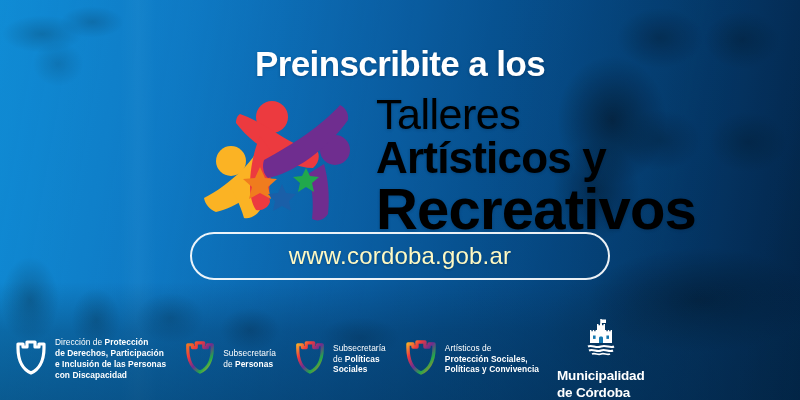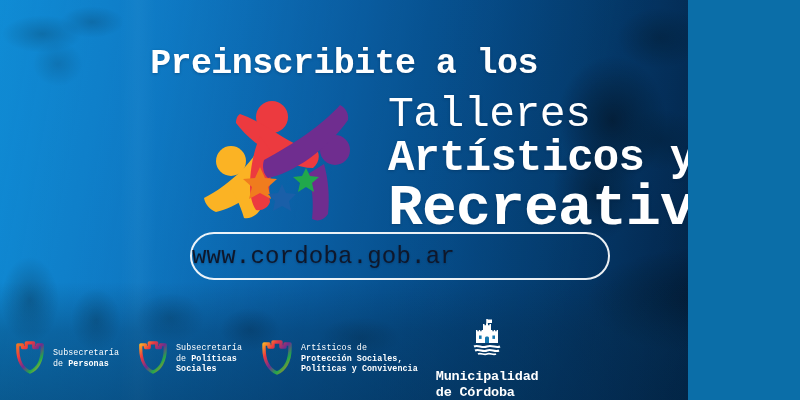--- a/index.html
+++ b/index.html
@@ -6,24 +6,23 @@
   html,body { width:800px; height:400px; overflow:hidden; }
   body {
     font-family:"Liberation Sans", sans-serif;
     background:#0b6ea8;
     position:relative;
   }
 
   
   .banner{
     position:absolute; inset:0;
-    width:688px; height:400px;
+    width:800px; height:400px;
     overflow:hidden;
     background:#1189cf;
-    font-family:Liberation Mono, monospace;
   }
 
   
   .photo{
     position:absolute; inset:0;
     background:
       
       radial-gradient(ellipse 60px 42px at 660px 38px, rgba(3,36,62,.62), rgba(3,36,62,0) 72%),
       radial-gradient(ellipse 52px 40px at 742px 40px, rgba(3,36,62,.58), rgba(3,36,62,0) 72%),
       radial-gradient(ellipse 58px 42px at 660px 140px, rgba(3,36,62,.55), rgba(3,36,62,0) 72%),
@@ -85,37 +84,37 @@
   
   .mid{
     position:absolute; left:200px; top:92px;
     width:470px; height:135px;
   }
   .logo-mark{
     position:absolute; left:0; top:0;
     width:178px; height:135px;
   }
   .title-block{
-    position:absolute; left:188px; top:2px;
-    color:#ffffff;
+    position:absolute; left:176px; top:2px;
+    color:#000000;
     line-height:.96;
     text-shadow:0 1px 3px rgba(0,30,60,.30);
   }
   .t-line1{ font-size:43px; font-weight:400; letter-spacing:-.5px; }
   .t-line2{ font-size:44px; font-weight:bold; letter-spacing:-.8px; margin-top:2px; }
   .t-line3{ font-size:58px; font-weight:bold; letter-spacing:-.8px; margin-top:1px; }
 
   
   .url-pill{
     position:absolute; left:190px; top:232px;
     width:420px; height:48px;
     border:2px solid rgba(255,255,255,.92);
     border-radius:26px;
-    display:flex; align-items:center; 
-    color:#0f172a; font-size:24px; font-weight:400; letter-spacing:.2px;
+    display:flex; align-items:center; justify-content:center;
+    color:#fef9c3; font-size:24px; font-weight:400; letter-spacing:.2px;
     text-shadow:0 1px 2px rgba(0,30,60,.30);
   }
 
   
   .footer{
     position:absolute; left:0; right:0; bottom:12px;
     height:58px;
     display:flex; align-items:center;
     padding:0 14px;
   }
@@ -196,20 +195,34 @@
         <div class="t-line3">Recreativos</div>
       </div>
     </div>
 
     <div class="url-pill">
       <span>www.cordoba.gob.ar</span>
     </div>
 
     <div class="footer">
 
+      <div class="flogo">
+        <span class="glyph">
+          <svg width="34" height="38" viewBox="0 0 34 38" aria-hidden="true">
+            <path d="M4 10 L4 6 L9 6 L9 9 L13 9 L13 4 L21 4 L21 9 L25 9 L25 6 L30 6 L30 10
+                     C30 24 24 32 17 35 C10 32 4 24 4 10 Z" fill="none" stroke="#ffffff" stroke-width="3.2" stroke-linejoin="round"></path>
+          </svg>
+        </span>
+        <span class="txt">
+            <div><span>Dirección de </span><b>Protección</b></div>
+            <div><b>de Derechos, Participación</b></div>
+            <div><b>e Inclusión de las Personas</b></div>
+            <div><b>con Discapacidad</b></div>
+          </span>
+      </div>
 
       <div class="flogo">
         <span class="glyph">
           <svg width="32" height="36" viewBox="0 0 34 38" aria-hidden="true">
             <defs>
               <linearGradient id="rb1" x1="0" y1="0" x2="1" y2="1">
                 <stop offset="0%" stop-color="#f07c1e"></stop>
                 <stop offset="26%" stop-color="#ec3a3f"></stop>
                 <stop offset="52%" stop-color="#6f2d8f"></stop>
                 <stop offset="74%" stop-color="#21a84c"></stop>

